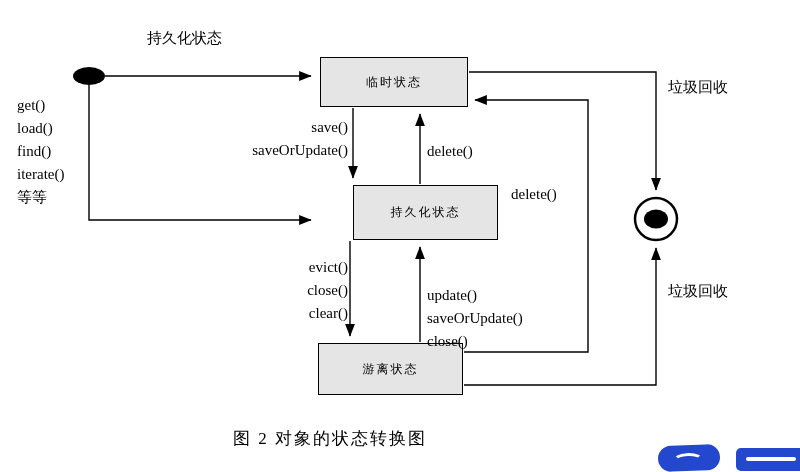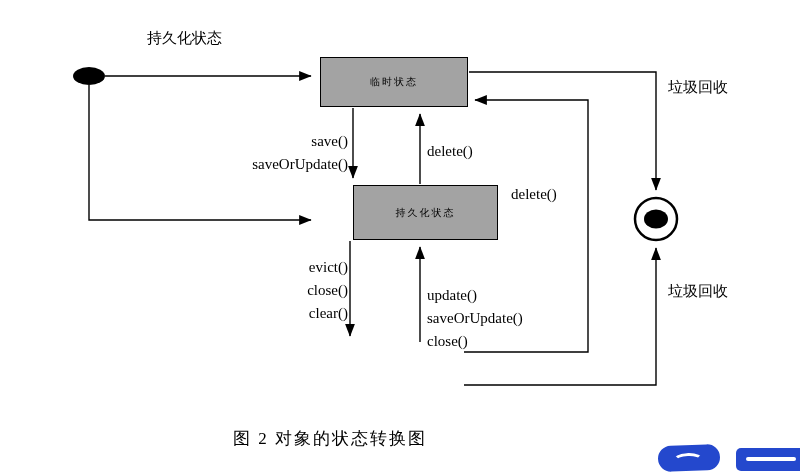--- a/index.html
+++ b/index.html
@@ -8,23 +8,23 @@
     width:800px;height:472px;
     background:#ffffff;
     overflow:hidden;
     font-family:"Liberation Serif","DejaVu Serif",serif;
     color:#000;
   }
   .layer{position:absolute;left:0;top:0;width:800px;height:472px;}
   .state-box{
     position:absolute;
     border:1.5px solid #000;
-    background:#a3a3a3;
+    background:#e5e5e5;
     display:flex;align-items:center;justify-content:center;
-    font-size:10px;letter-spacing:2px;
+    font-size:12px;letter-spacing:2px;
     box-sizing:border-box;
   }
   .lbl{position:absolute;font-size:15px;white-space:nowrap;line-height:23px;}
   .lbl.right{text-align:right;}
   .caption{
     position:absolute;left:150px;top:427px;width:360px;
     text-align:center;font-size:17px;letter-spacing:2px;
   }
   .logo-blob{
     position:absolute;left:658px;top:445px;width:62px;height:26px;
@@ -65,25 +65,33 @@
       <path d="M469 72 H656 V190" marker-end="url(#arr)"></path>
       <path d="M464 385 H656 V248" marker-end="url(#arr)"></path>
     </g>
     <ellipse cx="89" cy="76" rx="16" ry="9" fill="#000"></ellipse>
     <circle cx="656" cy="219" r="21" fill="#fff" stroke="#000" stroke-width="2.5"></circle>
     <ellipse cx="656" cy="219" rx="12" ry="9.5" fill="#000"></ellipse>
   </svg>
 
   <div class="state-box" style="left:320px;top:57px;width:148px;height:50px;">临时状态</div>
   <div class="state-box" style="left:318px;top:185px;width:145px;height:55px;margin-left:35px;">持久化状态</div>
+  <div class="state-box" style="left:318px;top:343px;width:145px;height:52px;">游离状态</div>
 
   <div class="lbl" style="left:147px;top:27px;">持久化状态</div>
 
+  <div class="lbl" style="left:17px;top:94px;">
+    <div>get()</div>
+    <div>load()</div>
+    <div>find()</div>
+    <div>iterate()</div>
+    <div>等等</div>
+  </div>
 
-  <div class="lbl right" style="right:452px;top:130px;">
+  <div class="lbl right" style="right:452px;top:116px;">
     <div>save()</div>
     <div>saveOrUpdate()</div>
   </div>
 
   <div class="lbl" style="left:427px;top:140px;">delete()</div>
 
   <div class="lbl" style="left:511px;top:183px;">delete()</div>
 
   <div class="lbl right" style="right:452px;top:256px;">
     <div>evict()</div>

